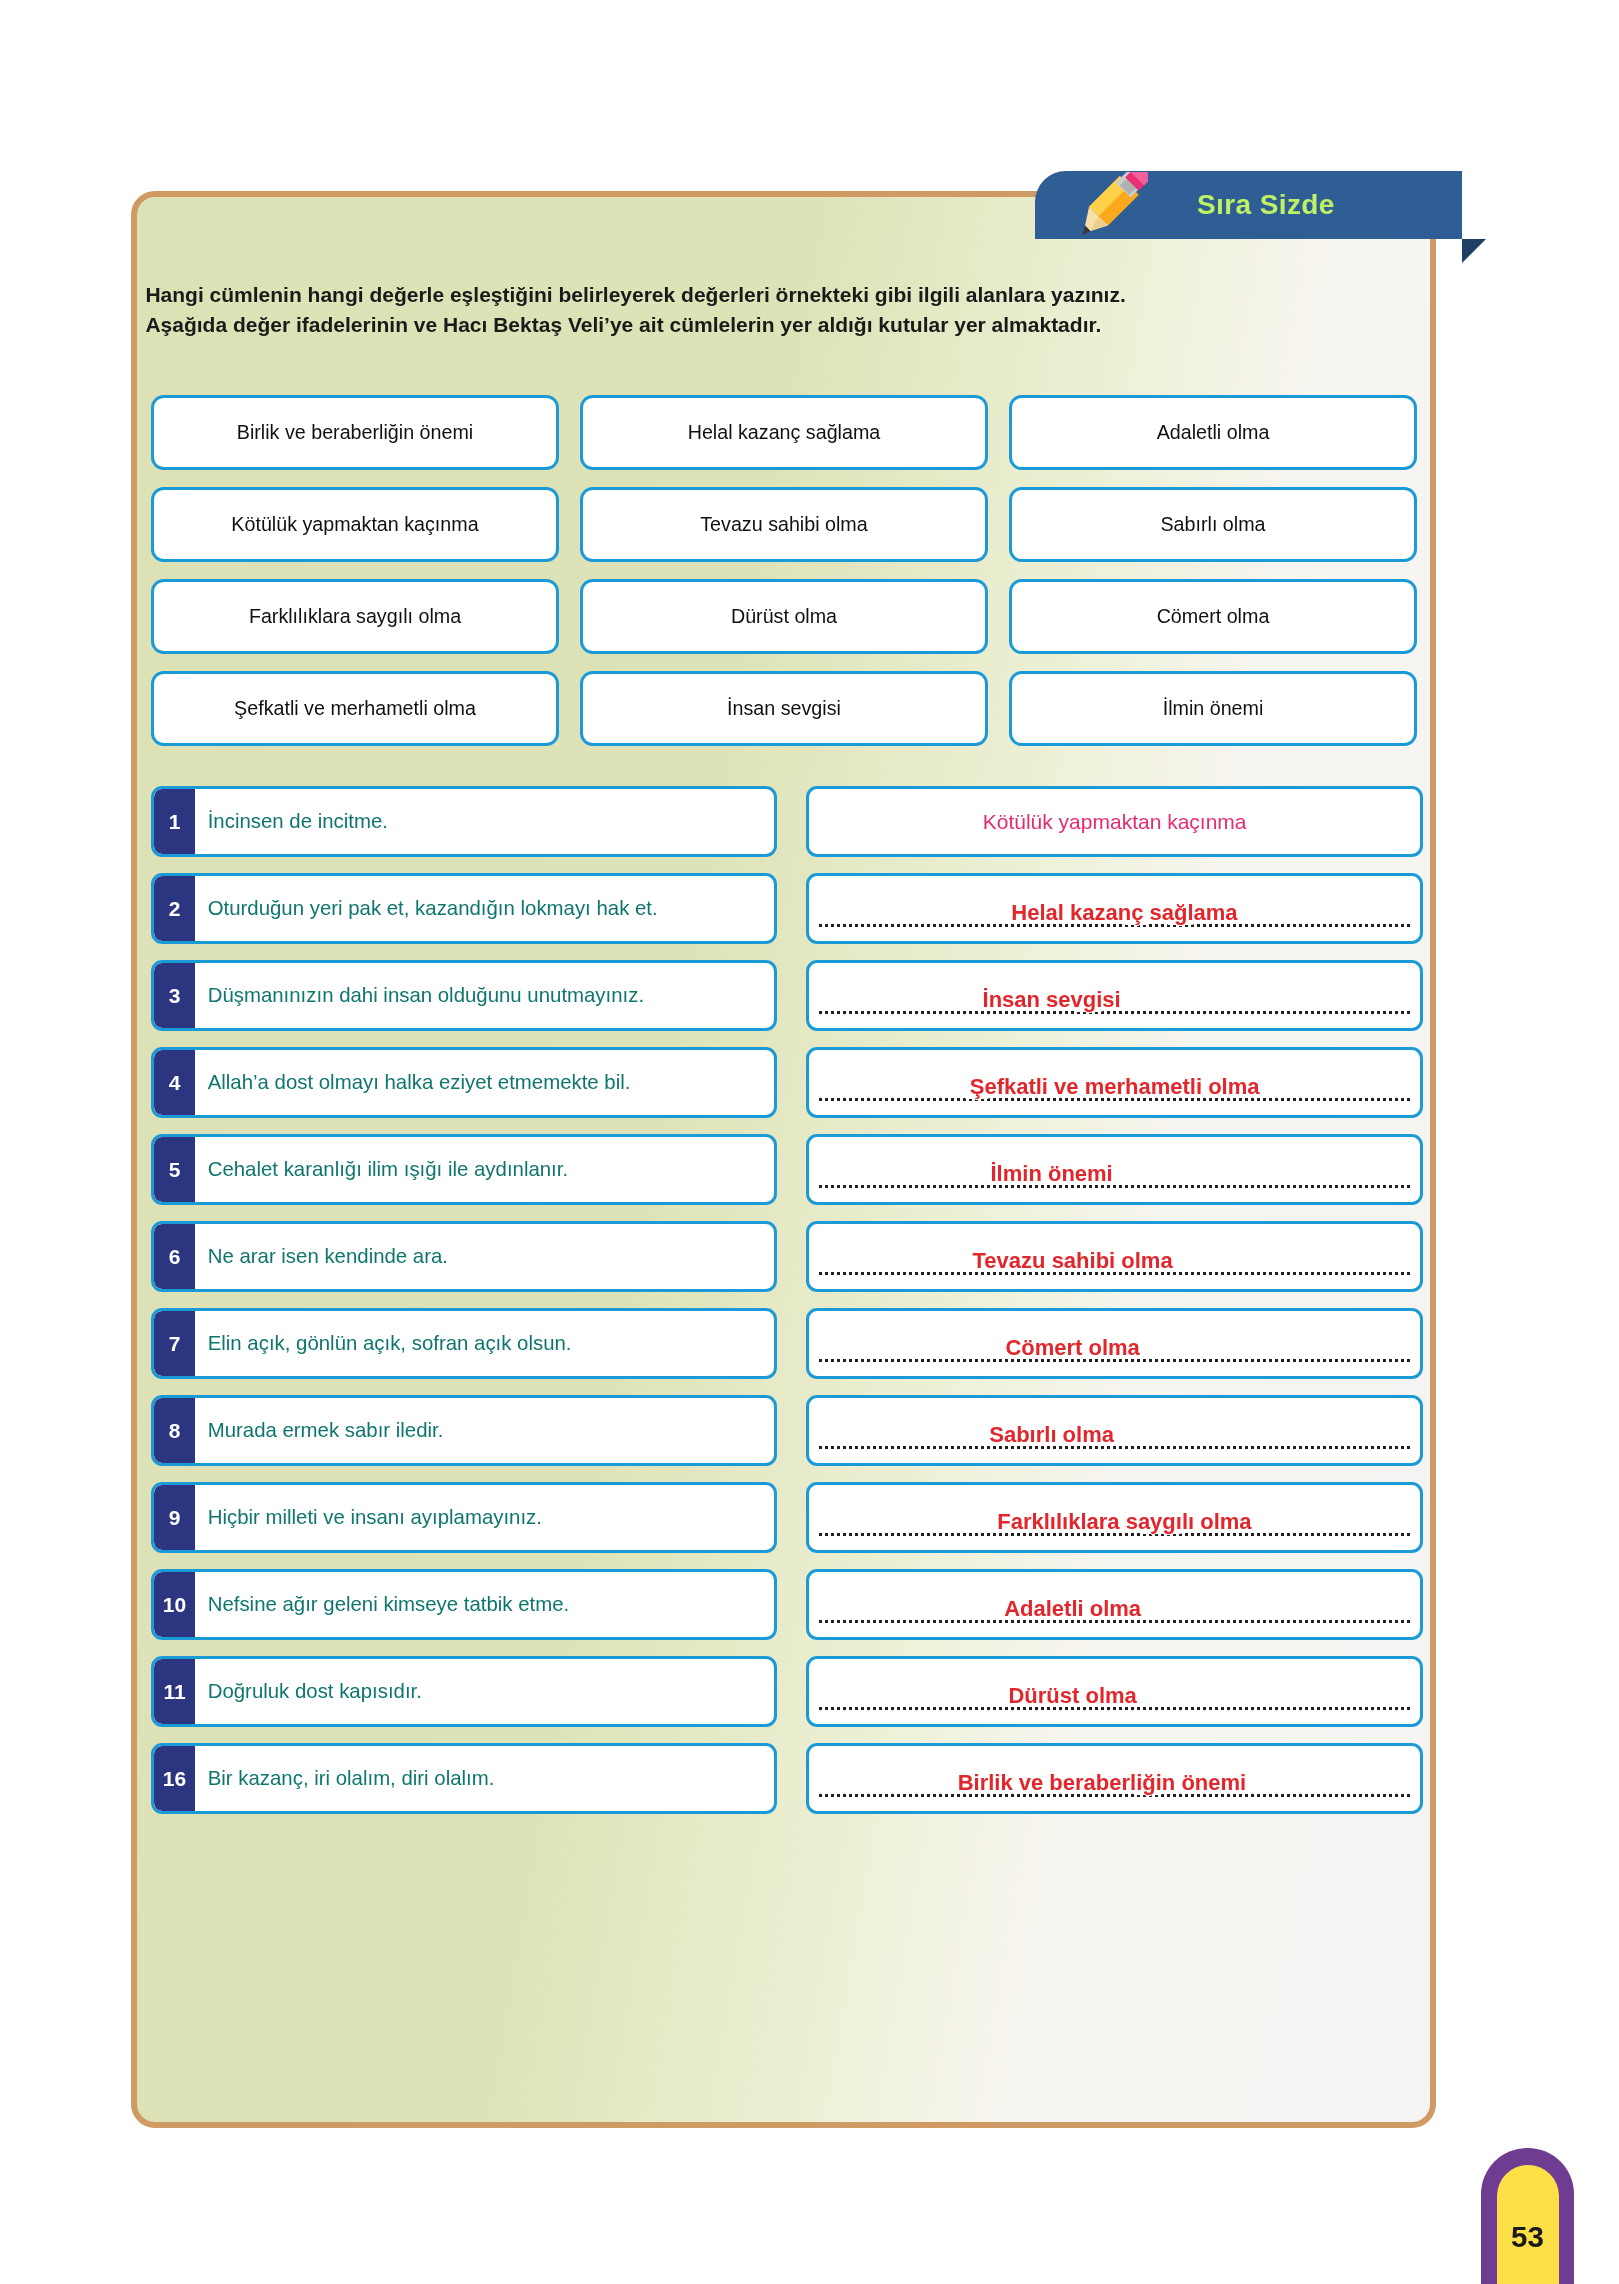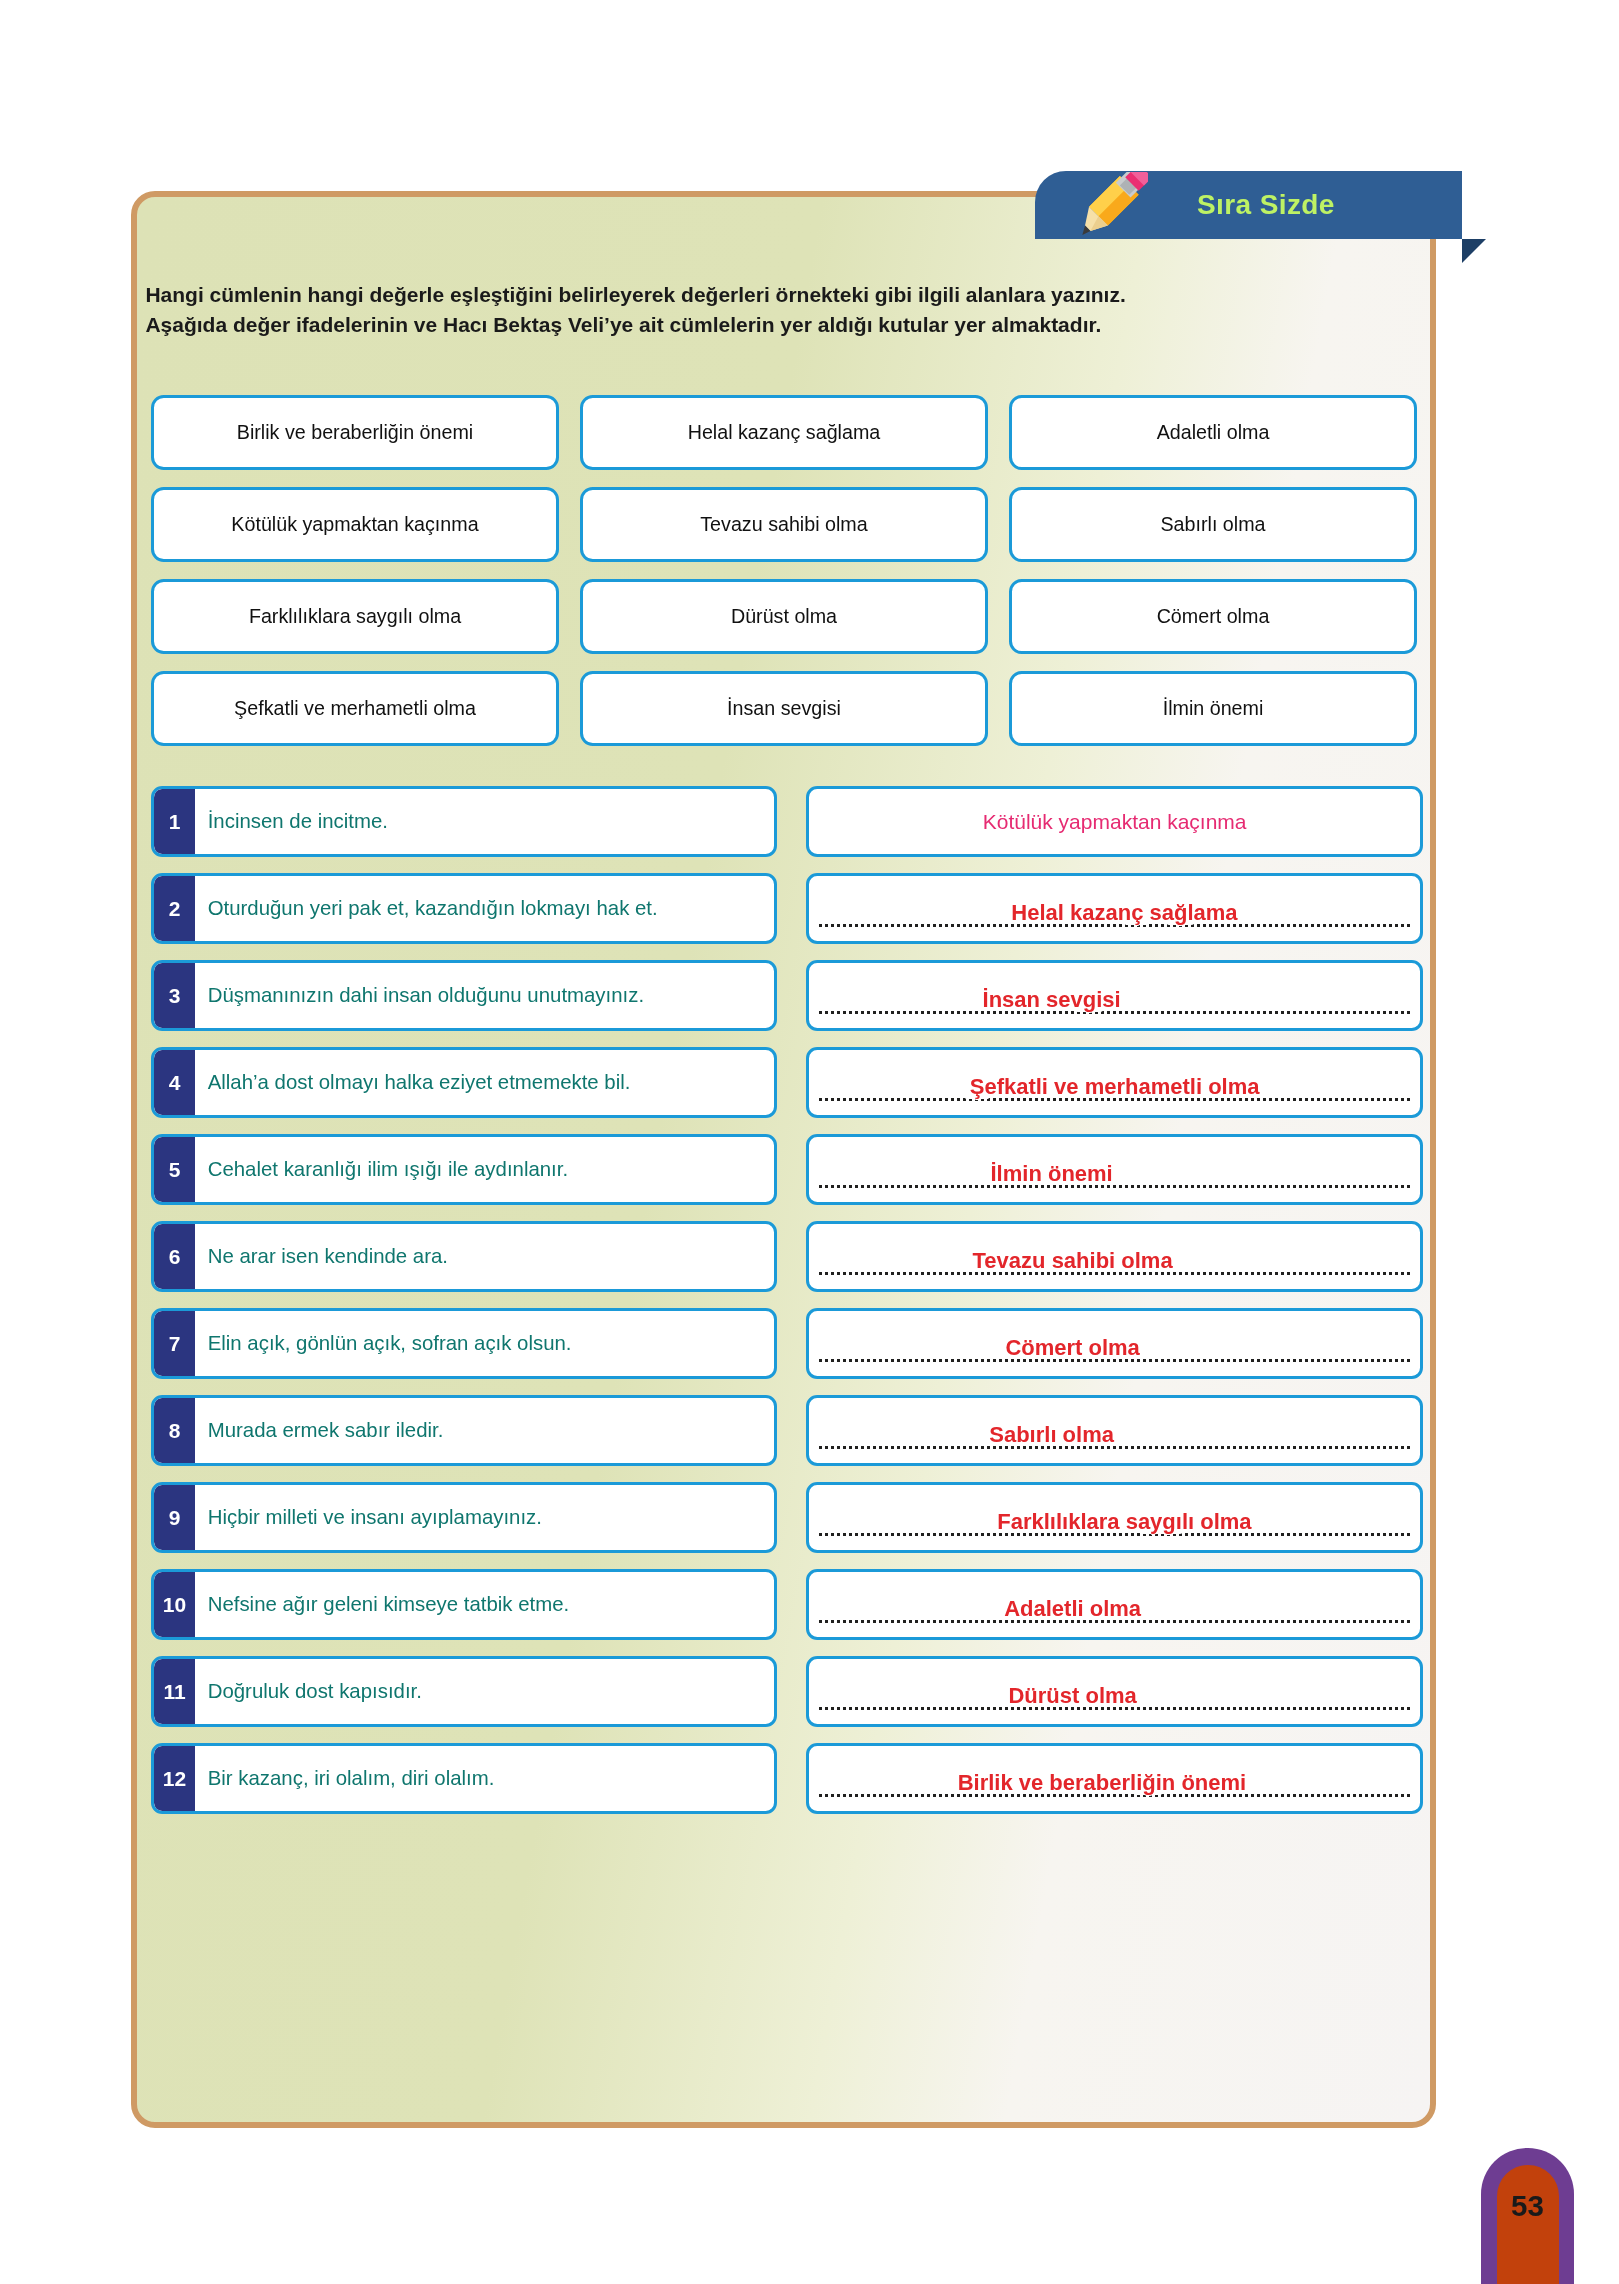--- a/index.html
+++ b/index.html
@@ -227,25 +227,25 @@
     background: #6e3d92;
     border-top-left-radius: 46px;
     border-top-right-radius: 46px;
   }
   #page-num .inner {
     position: absolute;
     left: 15.5px;
     right: 15.5px;
     top: 17px;
     bottom: 0;
-    background: #c2410c;
+    background: #fde047;
     border-top-left-radius: 31px;
     border-top-right-radius: 31px;
     display: flex;
-    align-items: flex-start;
+    align-items: center;
     justify-content: center;
     padding-top: 24px;
     box-sizing: border-box;
   }
   #page-num .inner span {
     font-size: 29.5px;
     font-weight: bold;
     color: #1a1a1a;
   }
 </style>
@@ -391,21 +391,21 @@
         <div class="sentence-text">Doğruluk dost kapısıdır.</div>
       </div>
       <div class="answer-box shift-l2">
         <div class="dotline"></div>
         <div class="answer-text">Dürüst olma</div>
       </div>
     </div>
 
     <div class="pair-row">
       <div class="sentence-box">
-        <div class="num-badge">12</div>
+        <div class="num-badge">16</div>
         <div class="sentence-text">Bir kazanç, iri olalım, diri olalım.</div>
       </div>
       <div class="answer-box shift-l1">
         <div class="dotline"></div>
         <div class="answer-text">Birlik ve beraberliğin önemi</div>
       </div>
     </div>
 
   </div>
 </div>

